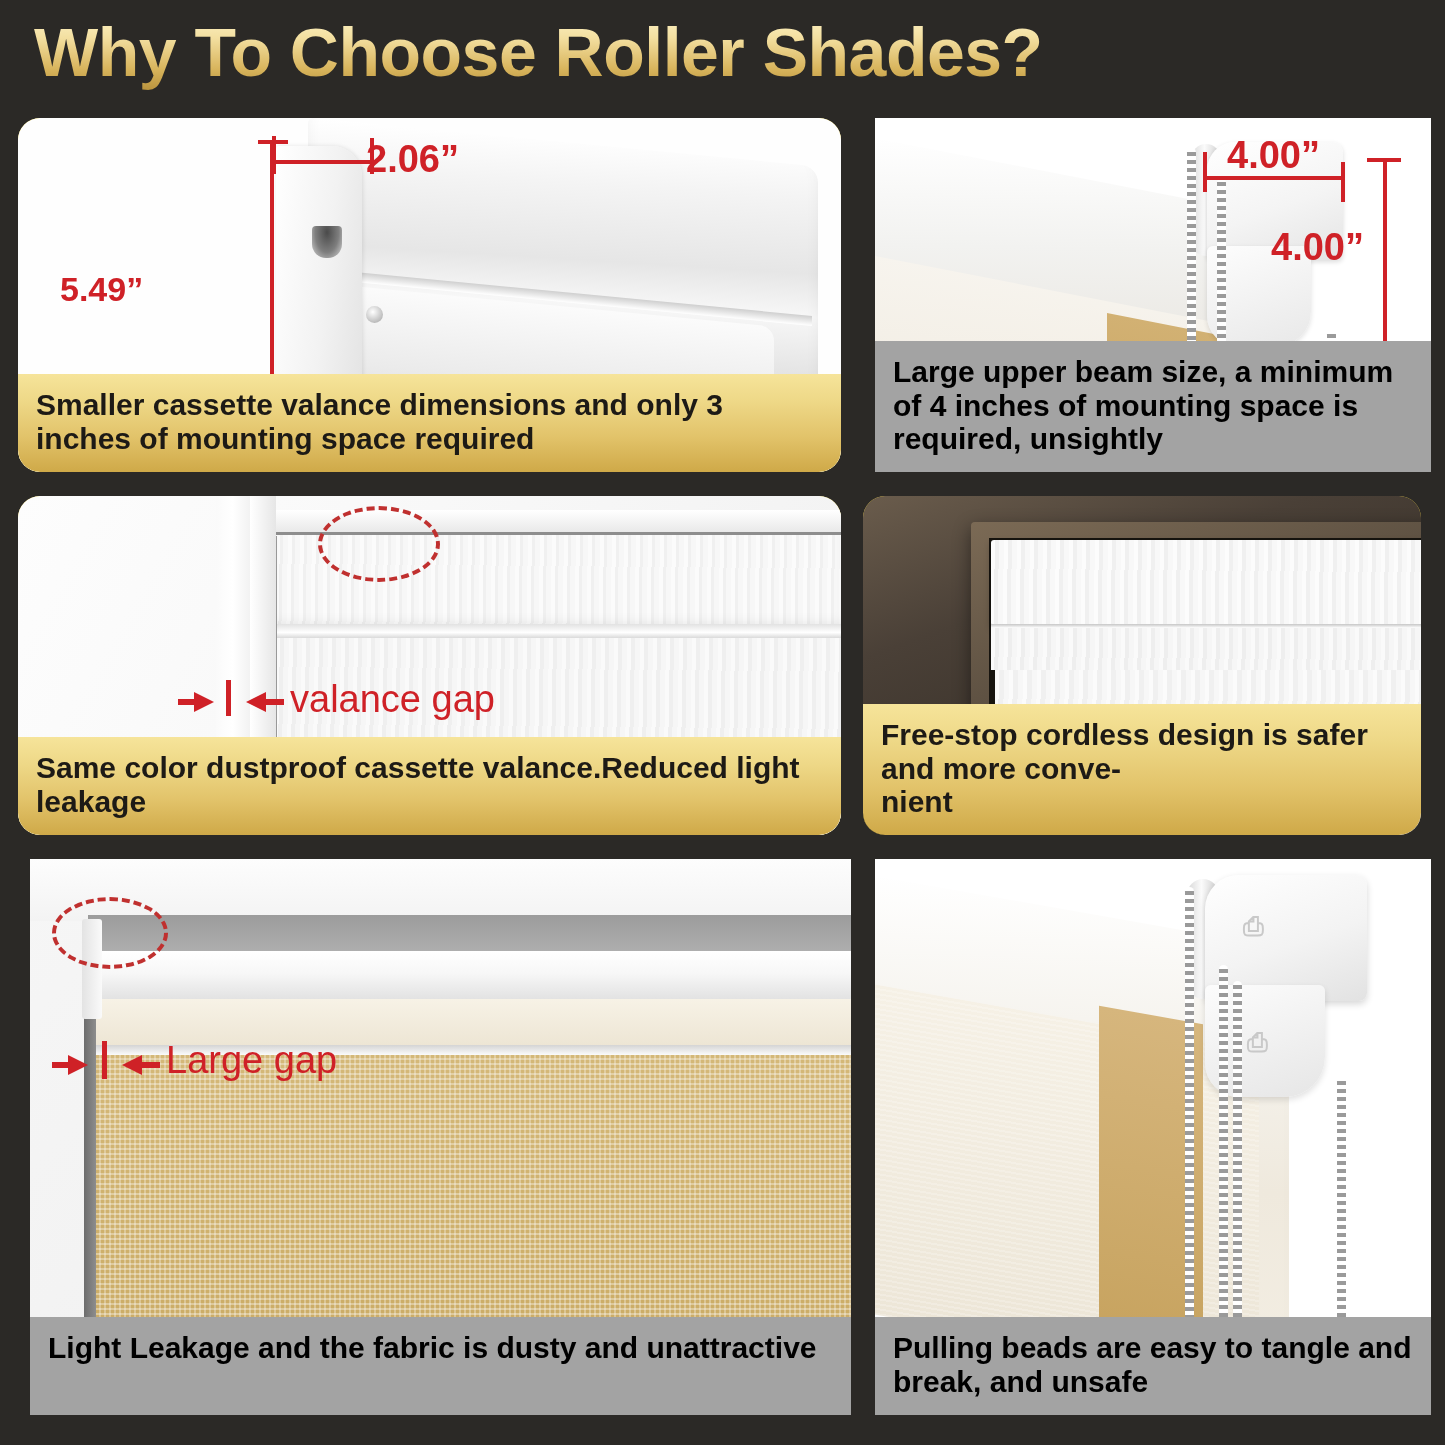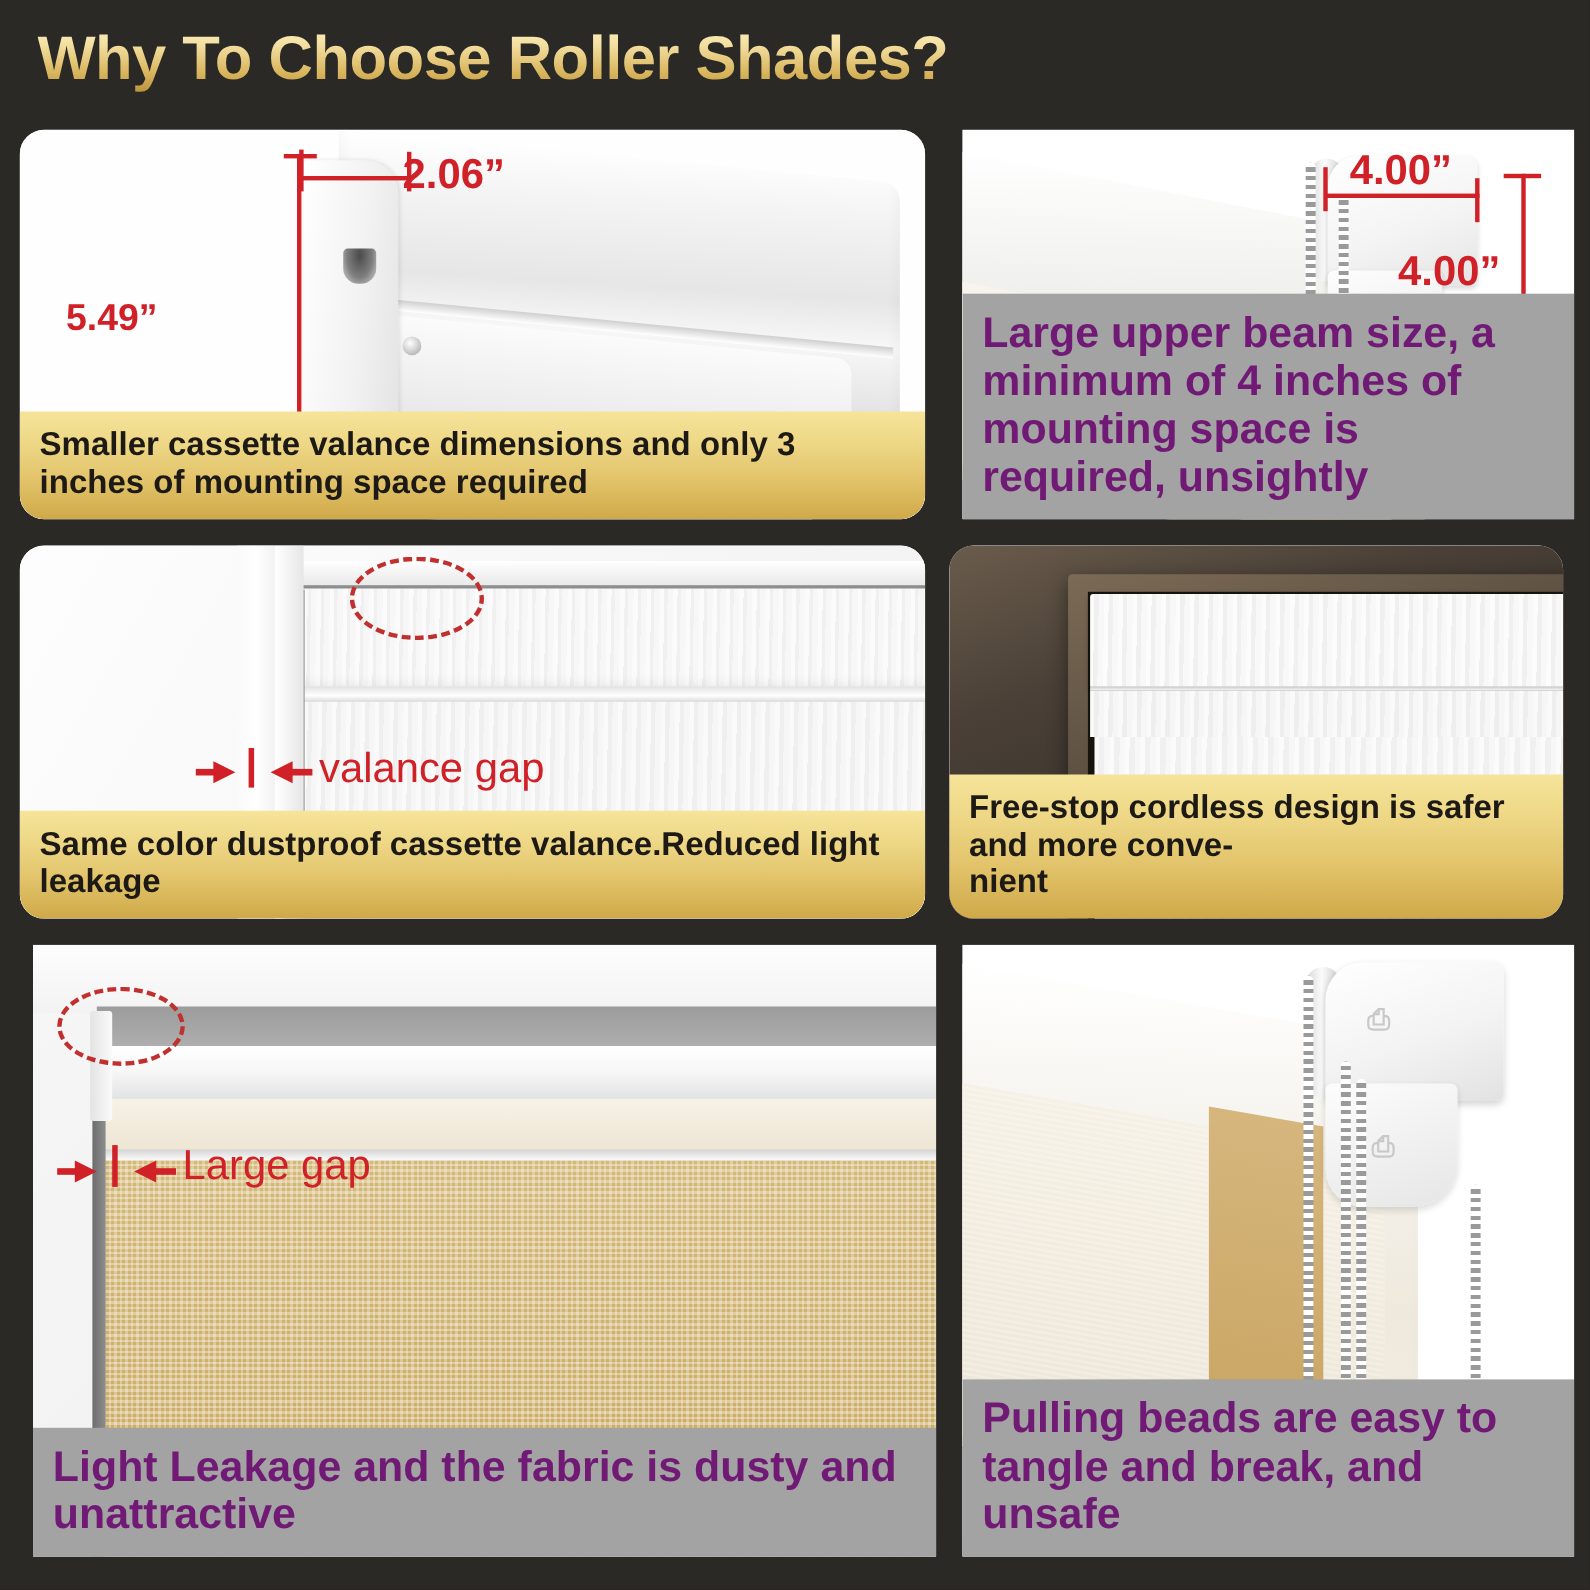--- a/index.html
+++ b/index.html
@@ -12,61 +12,61 @@
     position:relative;
   }
 
   
   .title-bar{
     height:104px;
     display:flex; align-items:center;
     padding-left:34px;
   }
   .title{
-    font-size:56px; font-weight:bold; letter-spacing:-0.5px;
+    font-size:68px; font-weight:bold; letter-spacing:-0.5px;
     background:linear-gradient(180deg,#fdf3c8 0%,#f3dfa0 32%,#d8b45c 72%,#b8923c 100%);
     -webkit-background-clip:text; background-clip:text;
     color:transparent; -webkit-text-fill-color:transparent;
     text-shadow:none;
     white-space:nowrap;
   }
 
   
   .grid{
     position:absolute; left:0; top:104px;
     width:1445px; height:1341px;
     display:grid;
     grid-template-columns:845px 580px;
     grid-template-rows:378px 363px 580px;
     column-gap:0; row-gap:0;
     padding:0 10px 12px 18px;
   }
 
   .panel{ position:relative; overflow:hidden; }
-  .panel.good{ border-radius:22px; margin:14px 22px 10px 0; background:#ffffff; }
+  .panel.good{ border-radius:22px; margin:14px 22px 10px 0; background:#fde047; }
   .panel.bad { border-radius:0;    margin:14px 12px 10px 12px; background:#ffffff; }
 
   .stage{ position:absolute; inset:0; overflow:hidden; }
 
   
   .caption{
     position:absolute; left:0; right:0; bottom:0;
     padding:14px 18px 16px 18px;
     font-weight:bold;
     line-height:1.12;
     z-index:40;
   }
   .caption.good{
     background:linear-gradient(180deg,#f6e49a 0%,#eed887 28%,#e2c36a 64%,#cfa948 100%);
     color:#1d1a16; font-size:30px;
     border-radius:0 0 22px 22px;
     min-height:98px;
   }
   .caption.bad{
-    background:#a3a3a3; color:#701a75; font-size:39px;
+    background:#a3a3a3; color:#000000; font-size:30px;
     min-height:98px;
   }
   .caption.good.tall{ min-height:112px; }
 
   
   .p1-bg{ position:absolute; inset:0; background:#fefefe; }
   .p1-body{
     position:absolute; left:290px; top:24px; width:510px; height:255px;
     background:linear-gradient(178deg,#ffffff 0%,#f4f4f4 18%,#e6e6e6 46%,#f7f7f7 62%,#dcdcdc 92%);
     transform:skewY(5.5deg);

